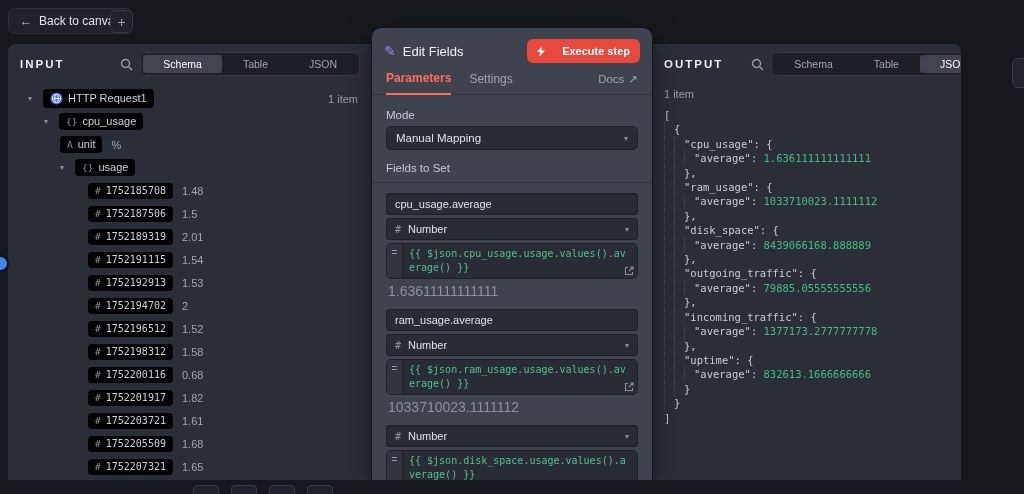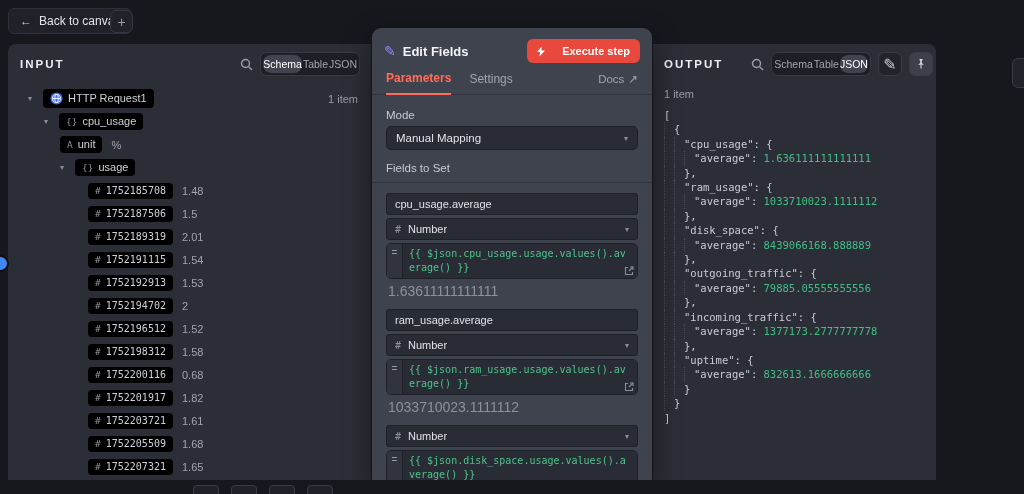--- a/index.html
+++ b/index.html
@@ -14,32 +14,32 @@
     background:#202129; border:1px solid #2e303a; border-radius:6px; padding:5px 11px;
     color:#e3e5ea; font-size:12px; cursor:pointer; font-family:inherit; }
   .back-btn .arr { color:#cfd2da; font-size:12px; }
   .add-btn { position:absolute; left:110px; top:10px; z-index:2; width:23px; height:23px;
     background:#202129; border:1px solid #363842; border-radius:6px; color:#9a9da8;
     font-size:14px; line-height:1; cursor:pointer; }
 
   
   .panel { position:absolute; background:#2c2e37; overflow:hidden; }
   .panel-left  { left:8px;  top:44px; width:364px; height:484px; border-radius:8px 0 0 0; }
-  .panel-right { left:652px; top:44px; width:284px; height:436px; border-radius:0 8px 0 0; }
+  .panel-right { left:652px; top:44px; width:309px; height:436px; border-radius:0 8px 0 0; }
   .panel-center { position:absolute; left:372px; top:28px; width:280px; height:452px; z-index:5;
     background:#3f434e; border-radius:9px 9px 0 0;
     box-shadow:0 0 0 1px #14151a, 0 10px 26px rgba(0,0,0,.5); overflow:hidden; }
 
   .p-header { display:flex; align-items:center; gap:7px; padding:10px 12px; height:40px; }
   .p-title { font-size:11.5px; font-weight:bold; letter-spacing:2px; color:#eceef3; }
   .spacer { flex:1; }
   .search-ic { display:flex; cursor:pointer; }
 
   .seg { display:flex; background:#1e1f26; border:1px solid #383a44; border-radius:7px; padding:2px; gap:1px; }
-  .seg-opt { font-size:10.5px; color:#a2a5b0; padding:3px 0; border-radius:8px; cursor:pointer; white-space:nowrap; }
+  .seg-opt { font-size:10.5px; color:#a2a5b0; padding:3px 20px; border-radius:3px; cursor:pointer; white-space:nowrap; }
   .seg-opt.active { background:#41434e; color:#ffffff; }
 
   .icon-btn { width:24px; height:24px; border:1px solid #3a3c46; background:#23242b; border-radius:6px;
     display:flex; align-items:center; justify-content:center; color:#c6c9d2; cursor:pointer; flex:none; }
   .icon-btn.pinned { background:#3d4049; }
 
   
   .tree { padding-top:3px; height:392px; overflow:hidden; font-size:11px; color:#c7cad3; }
   .trow { display:flex; align-items:center; height:23px; gap:6px; position:relative; padding-left:20px; cursor:pointer; }
   .lvl1 { padding-left:36px; }
@@ -49,21 +49,21 @@
   .pill { display:inline-flex; align-items:center; gap:5px; background:#000000; border-radius:4px;
     padding:3px 7px; color:#ced1da; line-height:1; }
   .pill .typ { color:#8f929d; font-size:9.5px; font-family:"DejaVu Sans Mono",monospace; }
   .mono { font-family:"DejaVu Sans Mono",monospace; font-size:10px; }
   .val { color:#a0a3ae; font-size:11px; margin-left:3px; }
   .count { position:absolute; right:14px; color:#9a9da8; font-size:11px; }
 
   
   .c-header { display:flex; align-items:center; gap:7px; padding:11px 12px 5px; }
   .pencil { color:#9b8cf7; font-size:14px; }
-  .c-title { font-size:13px; font-weight:bold; color:#f2f3f7; }
+  .c-title { font-size:13px; font-weight:normal; color:#f2f3f7; }
   .exec-btn { margin-left:auto; display:flex; align-items:center; gap:17px; background:#e9493c; color:#fff;
     font-size:11px; font-weight:bold; padding:6px 10px; border:none; border-radius:6px; cursor:pointer; font-family:inherit; }
   .c-tabs { display:flex; align-items:flex-end; gap:18px; padding:3px 14px 0; border-bottom:1px solid #31333d; }
   .c-tab { font-size:12px; color:#a2a5b0; padding-bottom:8px; cursor:pointer; }
   .c-tab.active { color:#ff6d5a; font-weight:bold; border-bottom:2px solid #ff6d5a; margin-bottom:-1px; }
   .docs { margin-left:auto; display:flex; gap:4px; align-items:center; font-size:11.5px; color:#a2a5b0; padding-bottom:8px; cursor:pointer; }
   .c-body { padding:8px 14px 0; }
   .flabel { font-size:11.5px; color:#c6c9d2; margin:6px 0 5px; }
   .select { height:24px; background:#2a2c35; border:1px solid #1e2028; border-radius:5px;
     display:flex; align-items:center; padding:0 9px; font-size:11.5px; color:#e0e2e9; cursor:pointer;gap:20px; }

